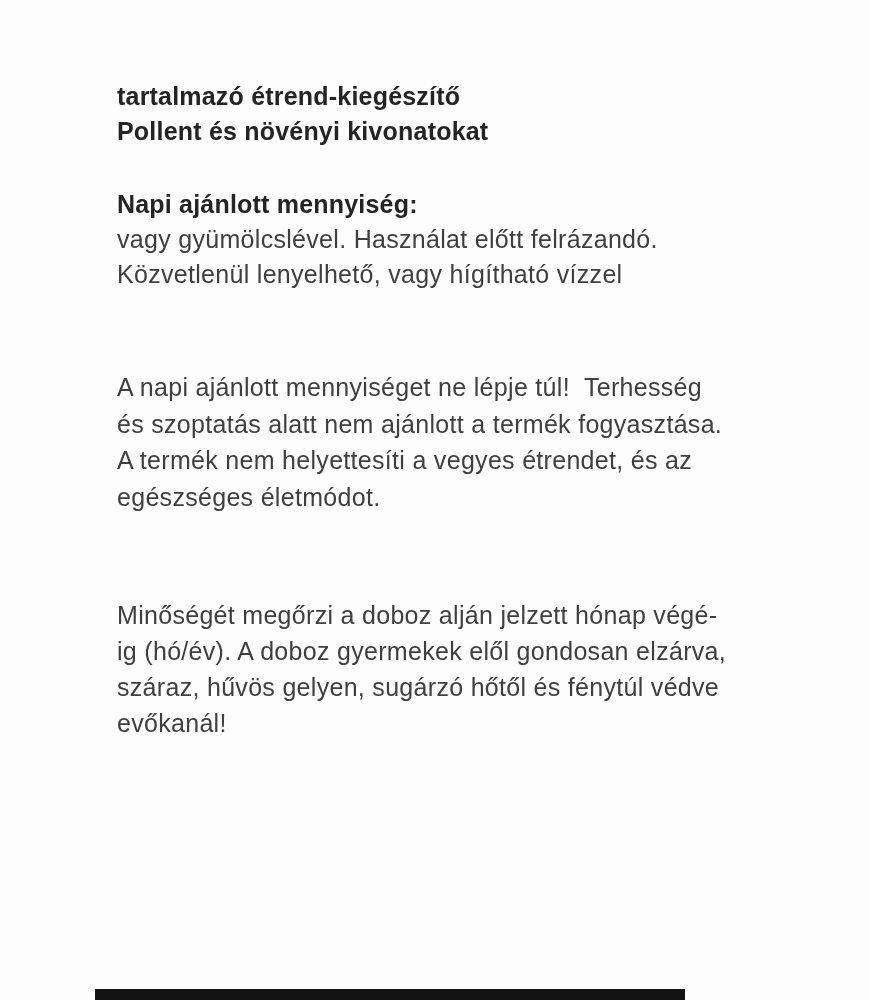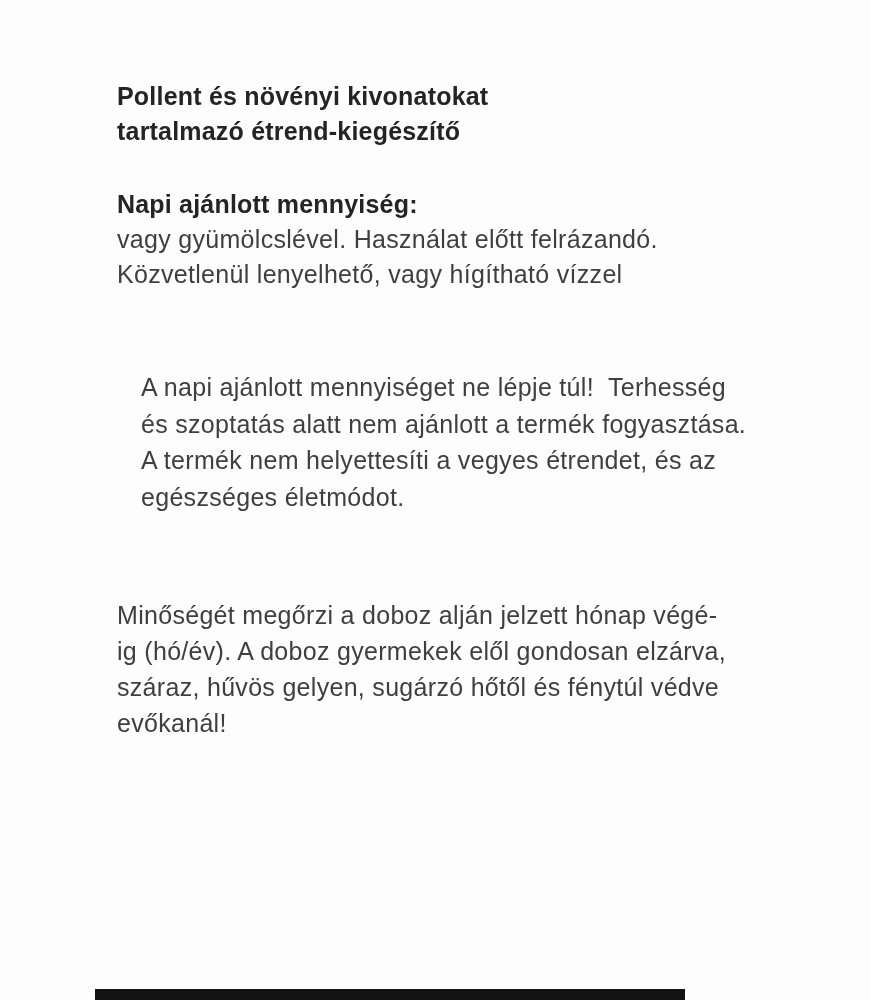--- a/index.html
+++ b/index.html
@@ -28,21 +28,21 @@
     font-weight: 400;
   }
   .bold {
     font-weight: 700;
     color: #242424;
     letter-spacing: 0.2px;
   }
   .heading   { top: 79px; }
   .dosage    { top: 187px; }
   .warning   { top: 369px; }
-  .warning .line  { line-height: 36.5px; margin-left: 24px; }
+  .warning .line  { line-height: 36.5px; }
   .storage   { top: 561px; margin-top: 36px; }
   .storage .line  { line-height: 36px; }
   .benefits  { top: 726px; }
   .benefits .line { line-height: 35.5px; }
   .volume {
     position: absolute;
     left: 113px;
     top: 848px;
     font-size: 47px;
     line-height: 56px;
@@ -59,22 +59,22 @@
     height: 11px;
     background: #131313;
   }
 </style>
 </head>
 <body>
 
 <div class="page">
 
   <section class="block heading">
+    <div class="line bold">tartalmazó étrend-kiegészítő</div>
     <div class="line bold">Pollent és növényi kivonatokat</div>
-    <div class="line bold">tartalmazó étrend-kiegészítő</div>
   </section>
 
   <section class="block dosage">
     <div class="line bold">Napi ajánlott mennyiség:</div>
     <div class="line">vagy gyümölcslével. Használat előtt felrázandó.</div>
     <div class="line">Közvetlenül lenyelhető, vagy hígítható vízzel</div>
   </section>
 
   <section class="block warning">
     <div class="line">A napi ajánlott mennyiséget ne lépje túl!  Terhesség</div>

